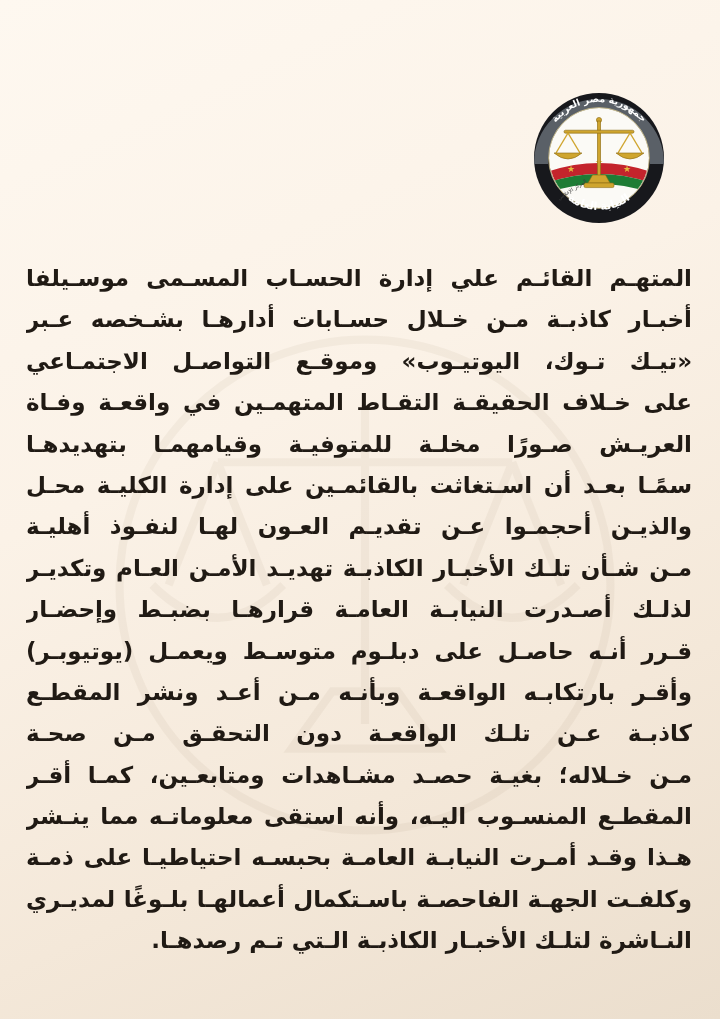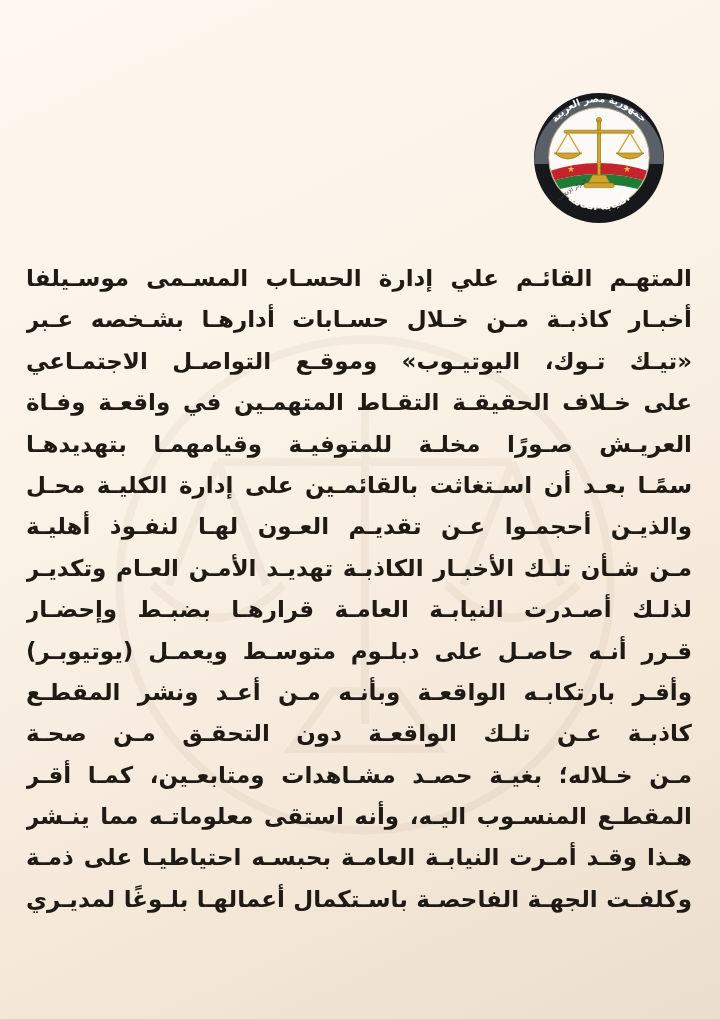--- a/index.html
+++ b/index.html
@@ -122,15 +122,16 @@
       <div class="line">والذيـن أحجمـوا عـن تقديـم العـون لهـا لنفـوذ أهليـة المتهمـين، وكان</div>
       <div class="line">مـن شـأن تلـك الأخبـار الكاذبـة تهديـد الأمـن العـام وتكديـر السـلم.</div>
       <div class="line">لذلـك أصـدرت النيابـة العامـة قرارهـا بضبـط وإحضـار المتهم، وباسـتجوابه</div>
       <div class="line">قـرر أنـه حاصـل على دبلـوم متوسـط ويعمـل (يوتيوبـر) وتاجـر ملابـس،</div>
       <div class="line">وأقـر بارتكابـه الواقعـة وبأنـه مـن أعـد ونشر المقطـع المتضمن أخبـارًا</div>
       <div class="line">كاذبـة عـن تلـك الواقعـة دون التحقـق مـن صحـة المعلومـات الـتي أذاعهـا</div>
       <div class="line">مـن خـلاله؛ بغيـة حصـد مشـاهدات ومتابعـين، كمـا أقـر بصحـة إعـداده</div>
       <div class="line">المقطـع المنسـوب اليـه، وأنه استقى معلوماتـه مما ينـشر على المواقـع الأخرى.</div>
       <div class="line">هـذا وقـد أمـرت النيابـة العامـة بحبسـه احتياطيـا على ذمـة التحقيقـات</div>
       <div class="line">وكلفـت الجهـة الفاحصـة باسـتكمال أعمالهـا بلـوغًا لمديـري الحسـابات</div>
+      <div class="line last-line">النـاشرة لتلـك الأخبـار الكاذبـة الـتي تـم رصدهـا.</div>
     </div>
 
 </div>
 
 </body></html>

